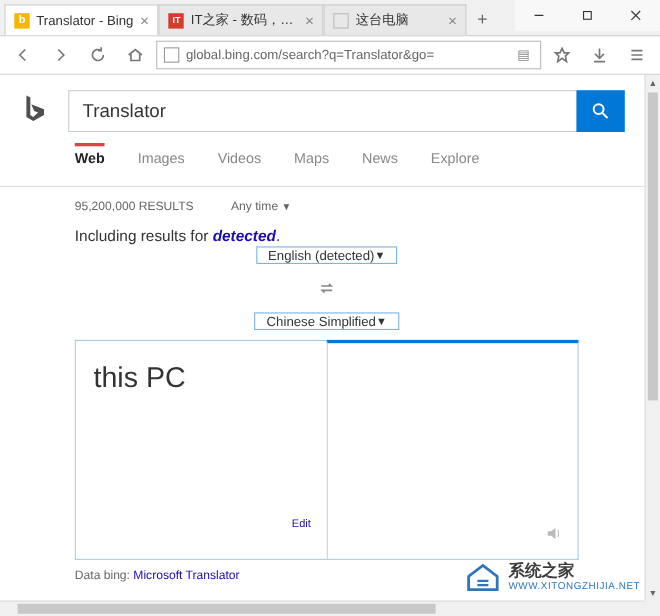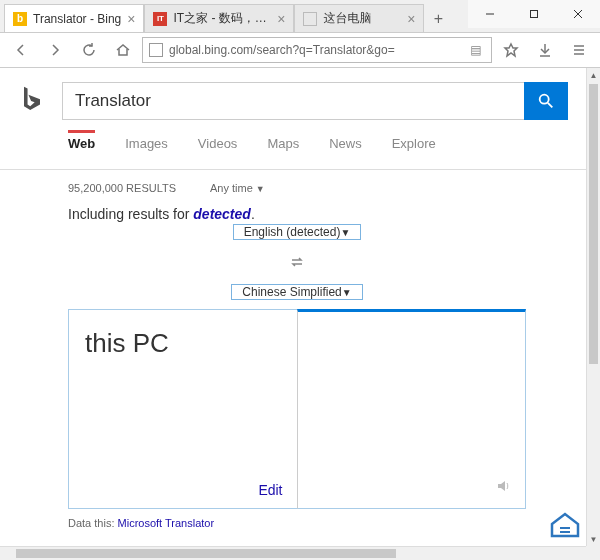--- a/index.html
+++ b/index.html
@@ -52,21 +52,21 @@
 .lang-select { flex: 1; height: 30px; border: 1px solid #7bb3e0; display: flex; align-items: center; justify-content: space-between; padding: 0 10px; font-size: 12px; color: #333; background: #fff; }
 .lang-select .arrow { color: #333; font-size: 10px; }
 .swap-btn { width: 24px; height: 24px; display: flex; align-items: center; justify-content: center; color: #888; }
 .swap-btn svg { width: 16px; height: 16px; stroke: #888; fill: none; stroke-width: 1.5; }
 
 .trans-panes { display: flex; margin-top: 9px; height: 200px; }
 .trans-pane { flex: 1; border: 1px solid #a8cce8; padding: 18px 16px; position: relative; }
 .trans-pane.left { border-right: none; }
 .trans-pane.right { border-top: 3px solid #0078d7; border-left: 1px solid #ccc; }
 .trans-text { font-size: 26px; font-weight: 300; color: #333; }
-.edit-link { position: absolute; bottom: 10px; right: 14px; font-size: 14px; color: #1a0dab; }
+.edit-link { position: absolute; bottom: 26px; right: 14px; font-size: 10px; color: #1a0dab; }
 .speaker { position: absolute; bottom: 10px; right: 14px; color: #bbb; }
 .speaker svg { width: 16px; height: 16px; fill: #bbb; }
 
 .data-from { padding: 8px 68px; font-size: 11px; color: #666; }
 .data-from a { color: #1a0dab; text-decoration: none; }
 
 
 .vscroll { position: absolute; top: 68px; right: 0; bottom: 14px; width: 14px; background: #f0f0f0; border-left: 1px solid #ddd; }
 .vscroll .thumb { position: absolute; top: 16px; left: 2px; right: 2px; height: 280px; background: #c8c8c8; }
 .vscroll .arrow { position: absolute; left: 0; right: 0; height: 14px; display: flex; align-items: center; justify-content: center; font-size: 8px; color: #666; }
@@ -233,31 +233,35 @@
           <svg viewBox="0 0 16 16">
               <path d="M3 6v4h3l4 3V3L6 6z"></path>
               <path d="M12 5c1 1 1 5 0 6" fill="none" stroke="#bbb"></path>
             </svg>
         </div>
       </div>
     </div>
   </div>
 
   <div class="data-from">
-    <span>Data this: </span><a>Microsoft Translator</a>
+    <span>Data bing: </span><a>Microsoft Translator</a>
   </div>
 </div>
 
 <div class="vscroll">
   <div class="arrow up">▲</div>
   <div class="thumb"></div>
   <div class="arrow down">▼</div>
 </div>
 <div class="hscroll">
   <div class="thumb"></div>
 </div>
 
 <div class="watermark">
   <svg class="wm-icon" viewBox="0 0 34 30">
       <path d="M4 14L17 4l13 10v12H4z" fill="none" stroke="#226fbb" stroke-width="2.5"></path>
       <path d="M12 18h10M12 22h10" stroke="#226fbb" stroke-width="2"></path>
     </svg>
+  <div class="wm-text">
+    <span class="wm-cn">系统之家</span>
+    <span class="wm-en">WWW.XITONGZHIJIA.NET</span>
+  </div>
 </div>
 
 </body></html>

